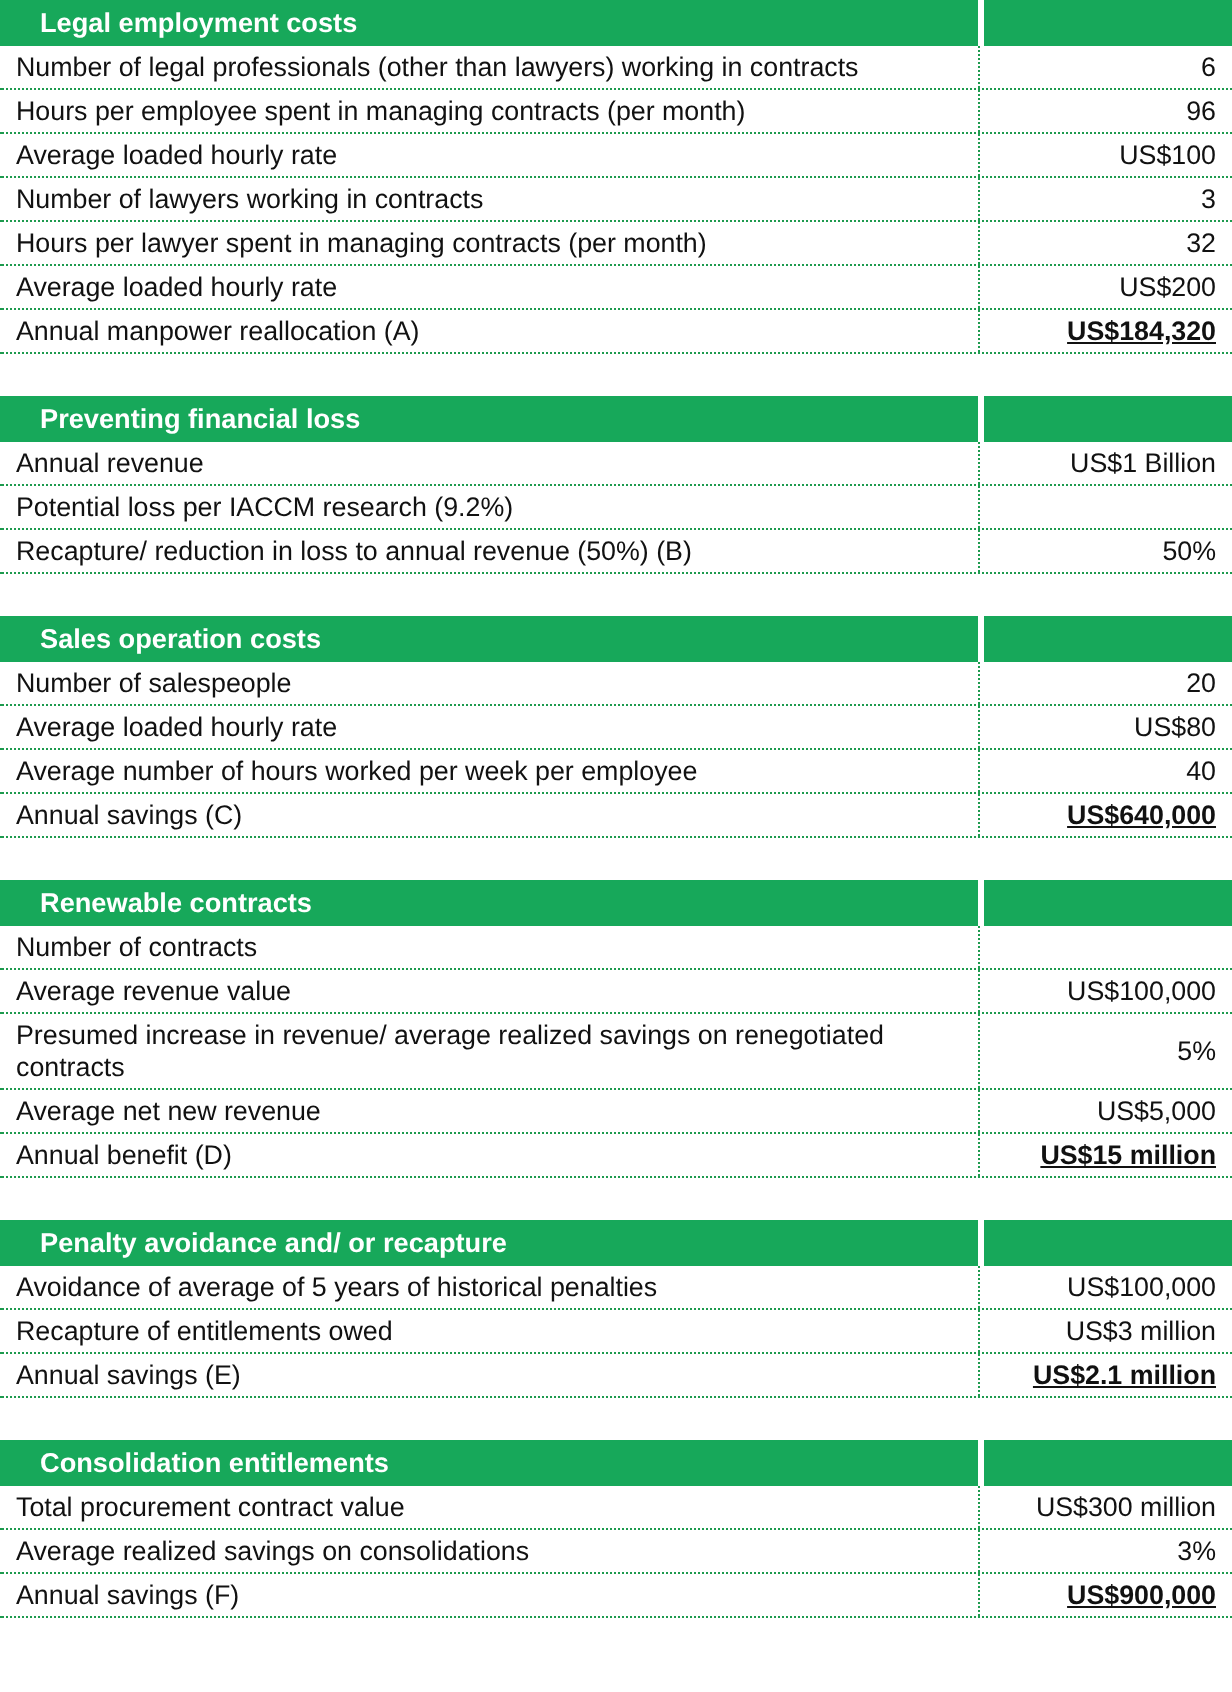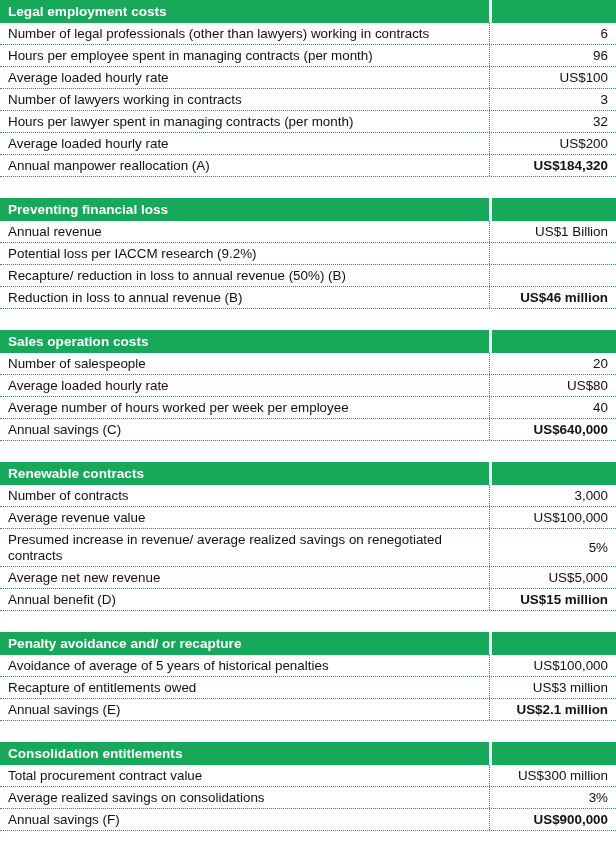--- a/index.html
+++ b/index.html
@@ -7,35 +7,35 @@
     width: 616px; height: 846px; overflow: hidden;
     font-family: "Liberation Sans", sans-serif;
     font-size: 13.4px; color: #111111;
   }
   .doc { width: 616px; }
   .section { margin-bottom: 21px; }
   .hdr { display: flex; height: 23px; }
   .hdr .lab {
     width: 489px; background: #17a85a; color: #ffffff;
     font-weight: bold; font-size: 13.6px; line-height: 23px;
-    padding-left: 8px; box-sizing: border-box;
+    padding-left: 20px; box-sizing: border-box;
   }
   .hdr .gap { width: 3px; background: #ffffff; }
   .hdr .val { flex: 1; background: #17a85a; }
   .row { display: flex; border-bottom: 1px dotted #1d9a4e; align-items: center; }
   .row .lab {
     width: 490px; box-sizing: border-box; padding: 3px 8px 2px 8px;
     border-right: 1px dotted #1d9a4e; line-height: 16px;
   }
   .row .val {
     flex: 1; text-align: right; padding: 3px 8px 2px 4px;
     line-height: 16px; display: flex; align-items: center; justify-content: flex-end;
   }
   .row.bold .lab { font-weight: normal; }
-  .row .val.b { font-weight: bold; }
+  .row .val.b { font-weight: bold; text-decoration: underline; }
 </style>
 </head>
 <body>
 
 <div class="doc" id="doc">
     <div class="section">
       <div class="hdr">
         <div class="lab">Legal employment costs</div>
         <div class="gap"></div>
         <div class="val"></div>
@@ -77,24 +77,21 @@
       </div>
       <div class="row">
         <div class="lab">Annual revenue</div>
         <div class="val">US$1 Billion</div>
       </div>
       <div class="row">
         <div class="lab">Potential loss per IACCM research (9.2%)</div>
       </div>
       <div class="row bold">
         <div class="lab">Recapture/ reduction in loss to annual revenue (50%) (B)</div>
-      </div>
-      <div class="row bold">
-        <div class="lab">Reduction in loss to annual revenue (B)</div>
-        <div class="val b">US$46 million</div>
+        <div class="val">50%</div>
       </div>
     </div>
     <div class="section">
       <div class="hdr">
         <div class="lab">Sales operation costs</div>
         <div class="gap"></div>
         <div class="val"></div>
       </div>
       <div class="row">
         <div class="lab">Number of salespeople</div>
@@ -114,21 +111,20 @@
       </div>
     </div>
     <div class="section">
       <div class="hdr">
         <div class="lab">Renewable contracts</div>
         <div class="gap"></div>
         <div class="val"></div>
       </div>
       <div class="row">
         <div class="lab">Number of contracts</div>
-        <div class="val">3,000</div>
       </div>
       <div class="row">
         <div class="lab">Average revenue value</div>
         <div class="val">US$100,000</div>
       </div>
       <div class="row">
         <div class="lab">Presumed increase in revenue/ average realized savings on renegotiated contracts</div>
         <div class="val">5%</div>
       </div>
       <div class="row">

